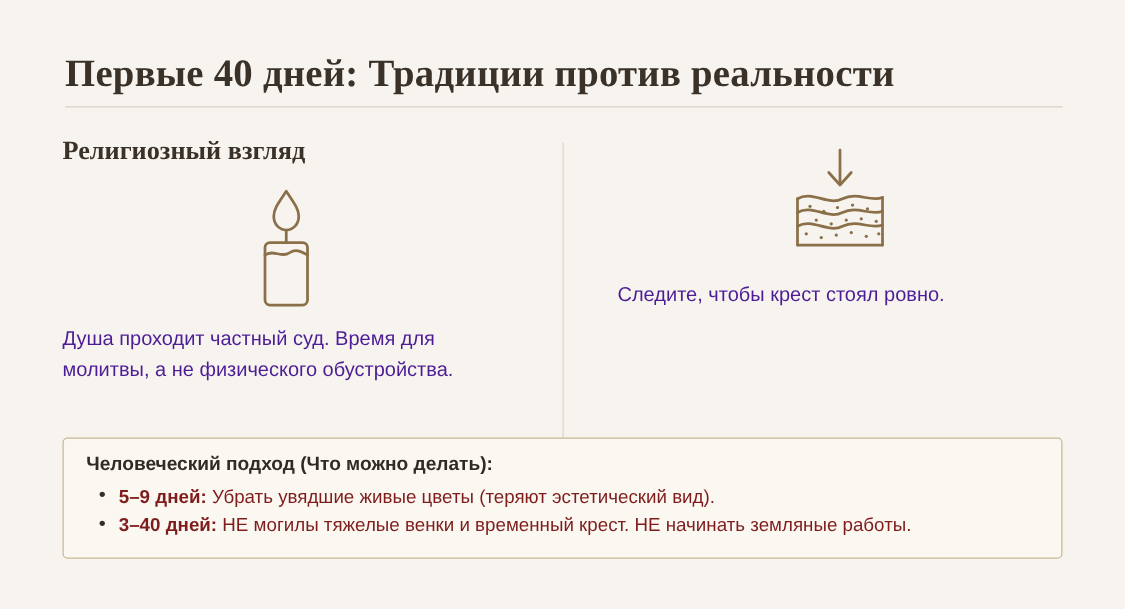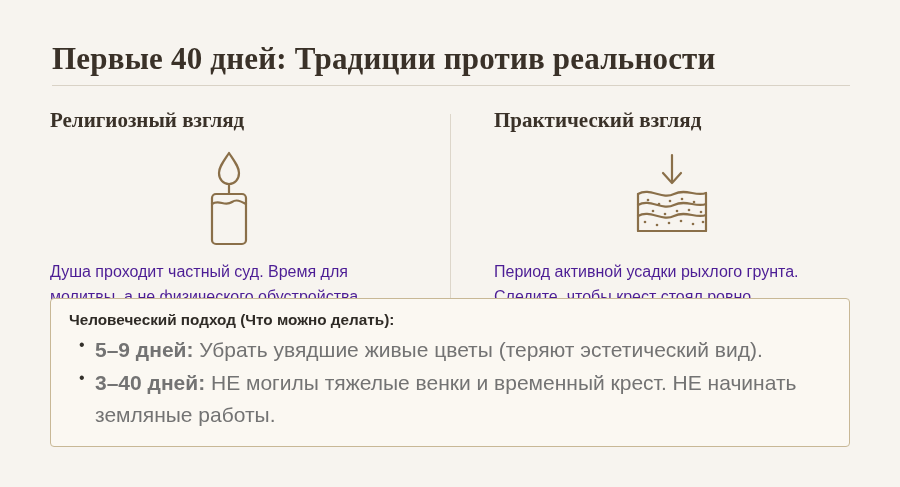--- a/index.html
+++ b/index.html
@@ -97,23 +97,23 @@
     font-weight: bold;
     color: #2f2b26;
     margin: 0 0 5px 0;
   }
   .callout-list {
     margin: 0;
     padding: 0;
     list-style: none;
   }
   .callout-list li {
-    font-size: 21px;
+    font-size: 15px;
     line-height: 1.55;
-    color: #737373;
+    color: #7f1d1d;
     padding-left: 26px;
     position: relative;
   }
   .callout-list li::before {
     content: "\2022";
     position: absolute;
     left: 10px;
     top: -1px;
     font-size: 16px;
     color: #33302b;
@@ -144,21 +144,20 @@
           <path d="M26 57 C33 52 39 60 46 55 C51 51.5 56 55 60 57"></path>
         </svg>
       </div>
       <p class="body-text">
         <span class="ln">Душа проходит частный суд. Время для</span>
         <span class="ln">молитвы, а не физического обустройства.</span>
       </p>
     </div>
 
     <div class="col right">
-      <div class="col-head">Практический взгляд</div>
       <div class="icon-wrap">
         <svg width="108" height="104" viewBox="0 0 108 104" fill="none" stroke="#8a6f49" stroke-width="2.2" stroke-linecap="round" stroke-linejoin="round">
           <path d="M54 8 L54 34"></path>
           <path d="M45 26 L54 36 L63 26"></path>
           <path d="M20 47 C32 40 44 53 56 47 C68 41 78 50 88 46"></path>
           <path d="M20 58 C32 51 44 64 56 58 C68 52 78 61 88 57"></path>
           <path d="M20 69 C32 62 44 75 56 69 C68 63 78 72 88 68"></path>
           <path d="M20 47 L20 84"></path>
           <path d="M88 46 L88 84"></path>
           <path d="M20 84 L88 84"></path>
@@ -176,21 +175,20 @@
             <circle cx="27" cy="75" r="1.3"></circle>
               <circle cx="39" cy="78" r="1.3"></circle>
             <circle cx="51" cy="76" r="1.3"></circle>
               <circle cx="63" cy="74" r="1.3"></circle>
             <circle cx="75" cy="77" r="1.3"></circle>
               <circle cx="85" cy="75" r="1.3"></circle>
           </g>
         </svg>
       </div>
       <p class="body-text">
-        <span class="ln">Период активной усадки рыхлого грунта.</span>
         <span class="ln">Следите, чтобы крест стоял ровно.</span>
       </p>
     </div>
 
   </div>
 
   <div class="callout">
     <div class="callout-title">Человеческий подход (Что можно делать):</div>
     <ul class="callout-list">
       <li>

